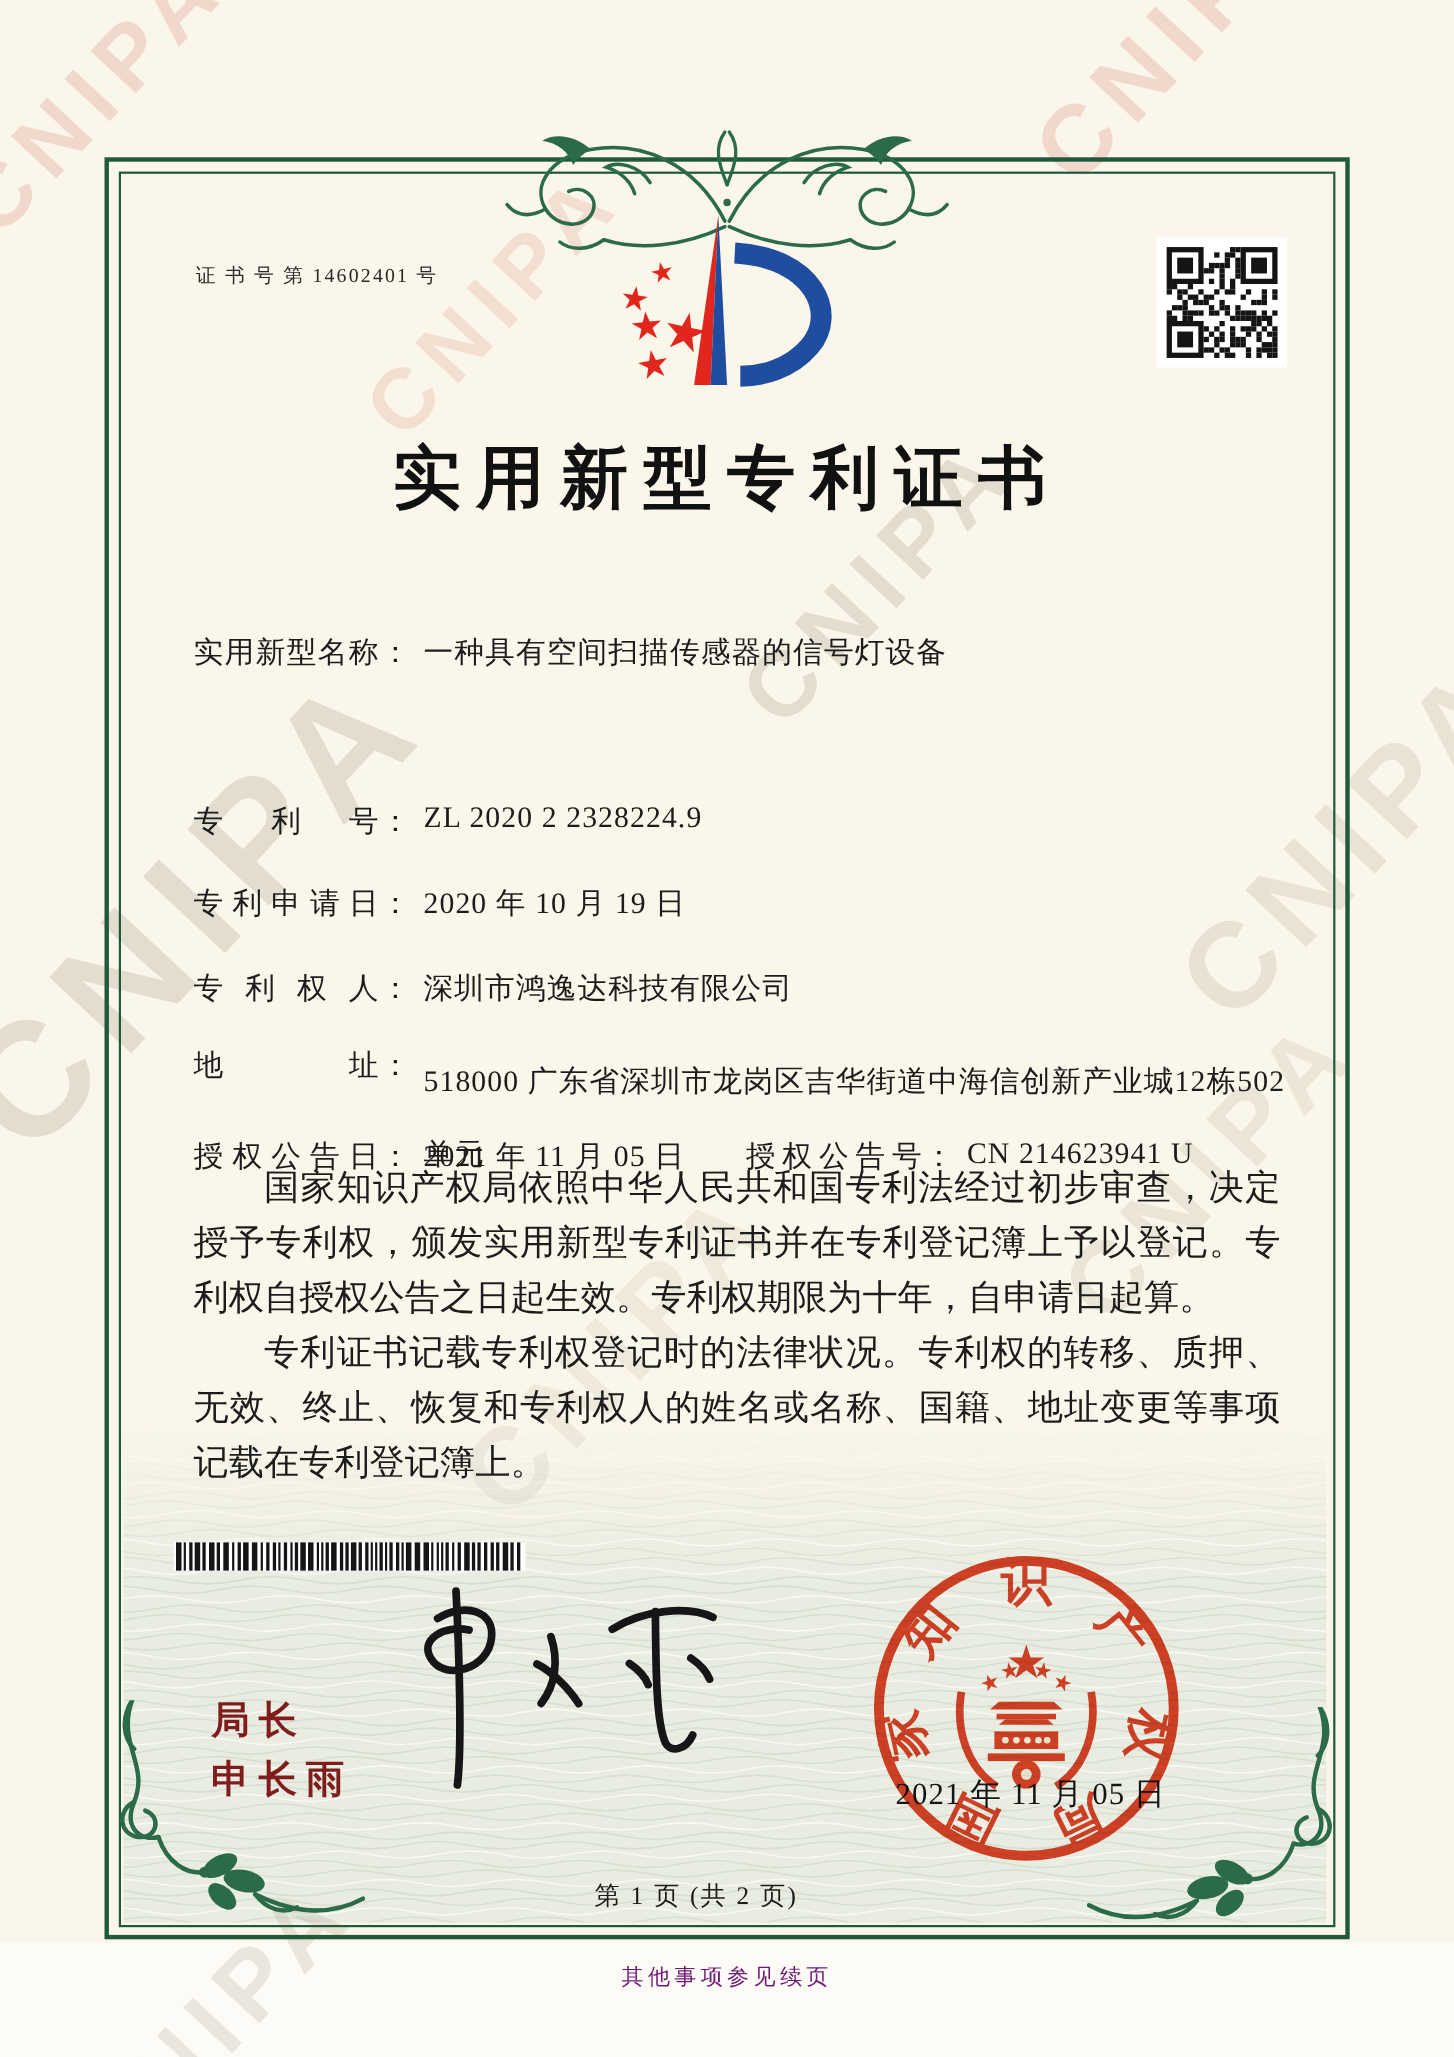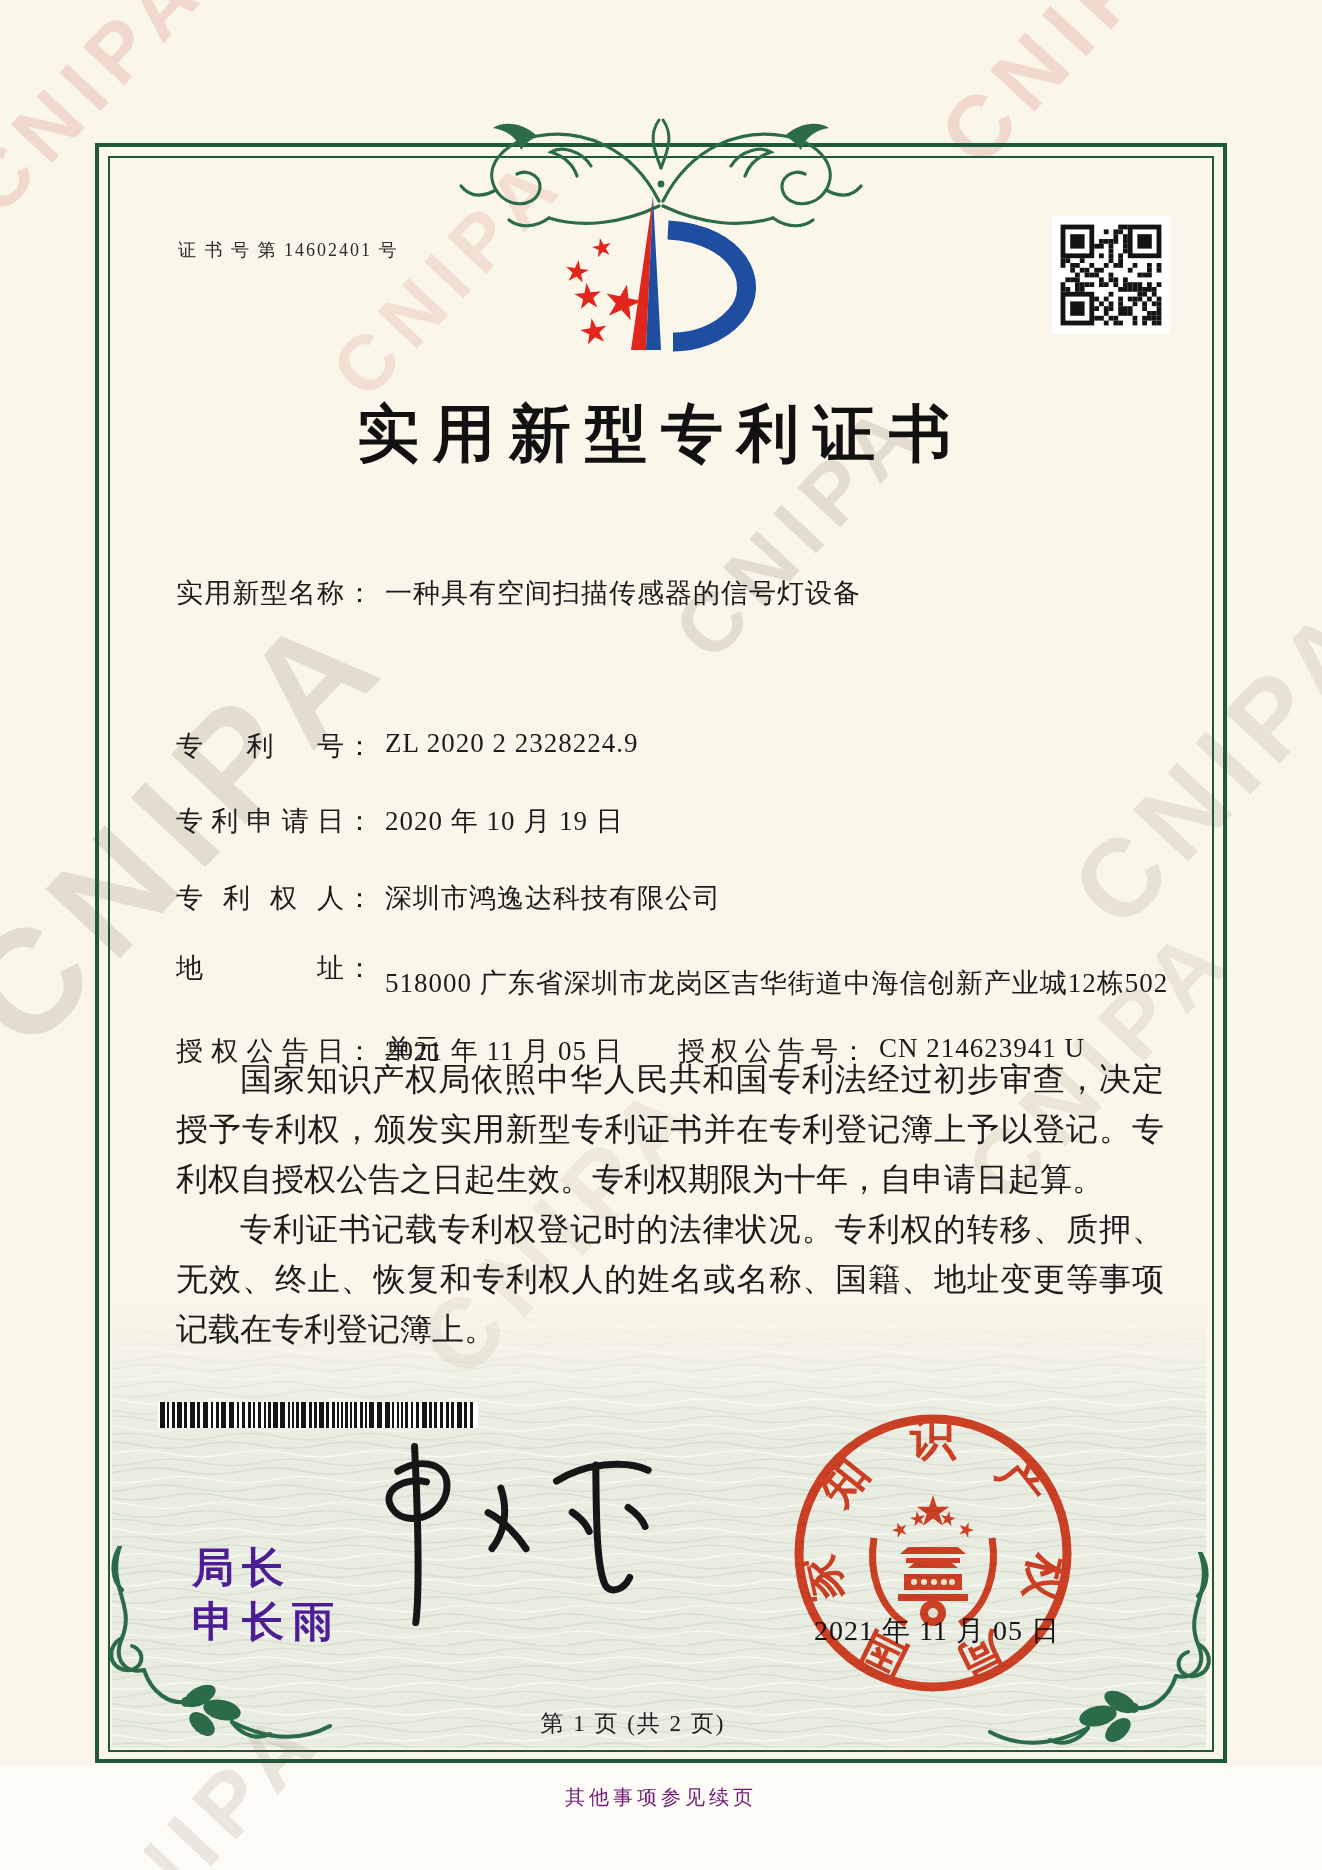--- a/index.html
+++ b/index.html
@@ -35,21 +35,21 @@
   .fcolon{display:inline-block;margin:0 12px 0 2px;vertical-align:top;}
   .fvalue{letter-spacing:1px;vertical-align:top;}
   .fvalue-block{display:inline-block;width:805px;line-height:66px;white-space:normal;vertical-align:top;letter-spacing:1px;}
   .grant2{position:absolute;left:502px;top:0;}
   
   .bodytext{position:absolute;left:176px;top:1054px;width:988px;z-index:5;font-size:32px;line-height:50px;text-align:justify;}
   .bodytext p{margin:0;text-indent:2em;}
   
   .barcode{position:absolute;left:158px;top:1402px;z-index:5;}
   .signer{position:absolute;left:192px;z-index:5;font-family:"Liberation Sans","DejaVu Sans",sans-serif;
-          font-weight:700;font-size:42px;letter-spacing:8px;color:#4c1d95;}
+          font-weight:700;font-size:35px;letter-spacing:8px;color:#7f1d1d;}
   .signer-title{top:1540px;} .signer-name{top:1594px;}
   .signature{position:absolute;left:332px;top:1438px;z-index:5;transform:rotate(-3deg);}
   .seal-date{position:absolute;left:812px;top:1612px;width:250px;z-index:5;text-align:center;
              font-size:28px;letter-spacing:1px;color:#151515;white-space:nowrap;}
   .seal{position:absolute;left:788px;top:1408px;z-index:6;mix-blend-mode:multiply;opacity:.95;}
   #seal-ring-text text{font-size:46px;font-weight:700;fill:#dd3a1c;font-family:"Liberation Serif","DejaVu Serif",serif;}
   .page-info{position:absolute;left:-28px;top:1708px;width:1322px;z-index:5;text-align:center;font-size:23px;letter-spacing:2px;}
   .footer-note{position:absolute;left:0;top:1784px;width:1322px;z-index:5;text-align:center;font-size:20px;letter-spacing:4px;color:#701a75;}
 </style>
 </head>

